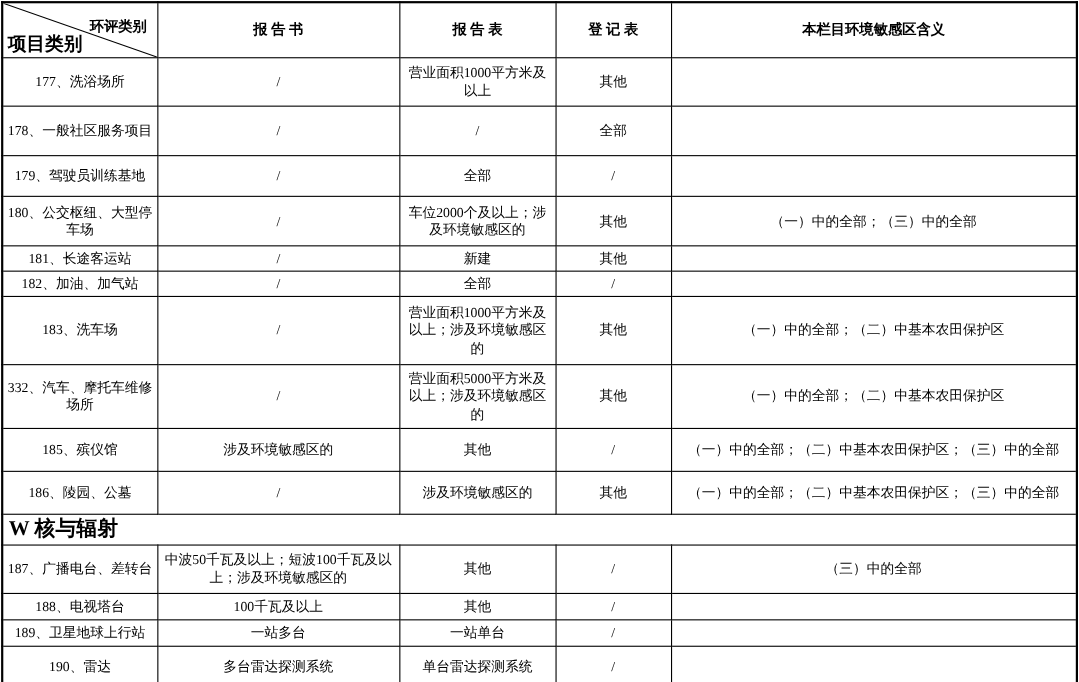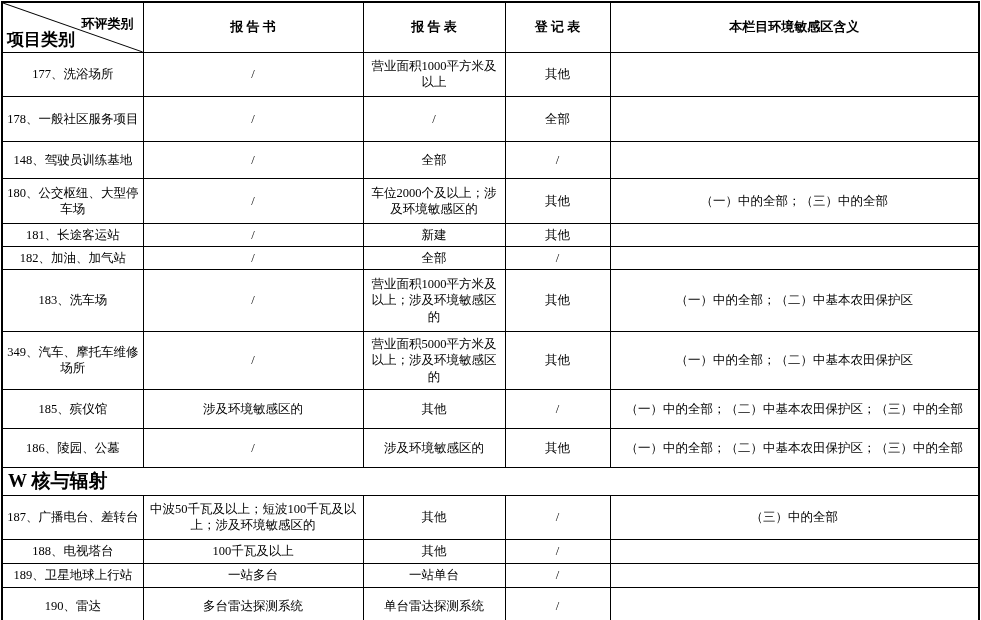--- a/index.html
+++ b/index.html
@@ -68,21 +68,21 @@
       <td></td>
     </tr>
     <tr style="height:45px">
       <td class="cat">178、一般社区服务项目</td>
       <td>/</td>
       <td>/</td>
       <td>全部</td>
       <td></td>
     </tr>
     <tr style="height:37px">
-      <td class="cat">148、驾驶员训练基地</td>
+      <td class="cat">179、驾驶员训练基地</td>
       <td>/</td>
       <td>全部</td>
       <td>/</td>
       <td></td>
     </tr>
     <tr style="height:45px">
       <td class="cat">180、公交枢纽、大型停车场</td>
       <td>/</td>
       <td class="tl">车位2000个及以上；涉及环境敏感区的</td>
       <td>其他</td>
@@ -103,21 +103,21 @@
       <td></td>
     </tr>
     <tr style="height:62px">
       <td class="cat">183、洗车场</td>
       <td>/</td>
       <td class="tl">营业面积1000平方米及以上；涉及环境敏感区的</td>
       <td>其他</td>
       <td>（一）中的全部；（二）中基本农田保护区</td>
     </tr>
     <tr style="height:58px">
-      <td class="cat">349、汽车、摩托车维修场所</td>
+      <td class="cat">332、汽车、摩托车维修场所</td>
       <td>/</td>
       <td class="tl">营业面积5000平方米及以上；涉及环境敏感区的</td>
       <td>其他</td>
       <td>（一）中的全部；（二）中基本农田保护区</td>
     </tr>
     <tr style="height:39px">
       <td class="cat">185、殡仪馆</td>
       <td>涉及环境敏感区的</td>
       <td>其他</td>
       <td>/</td>

